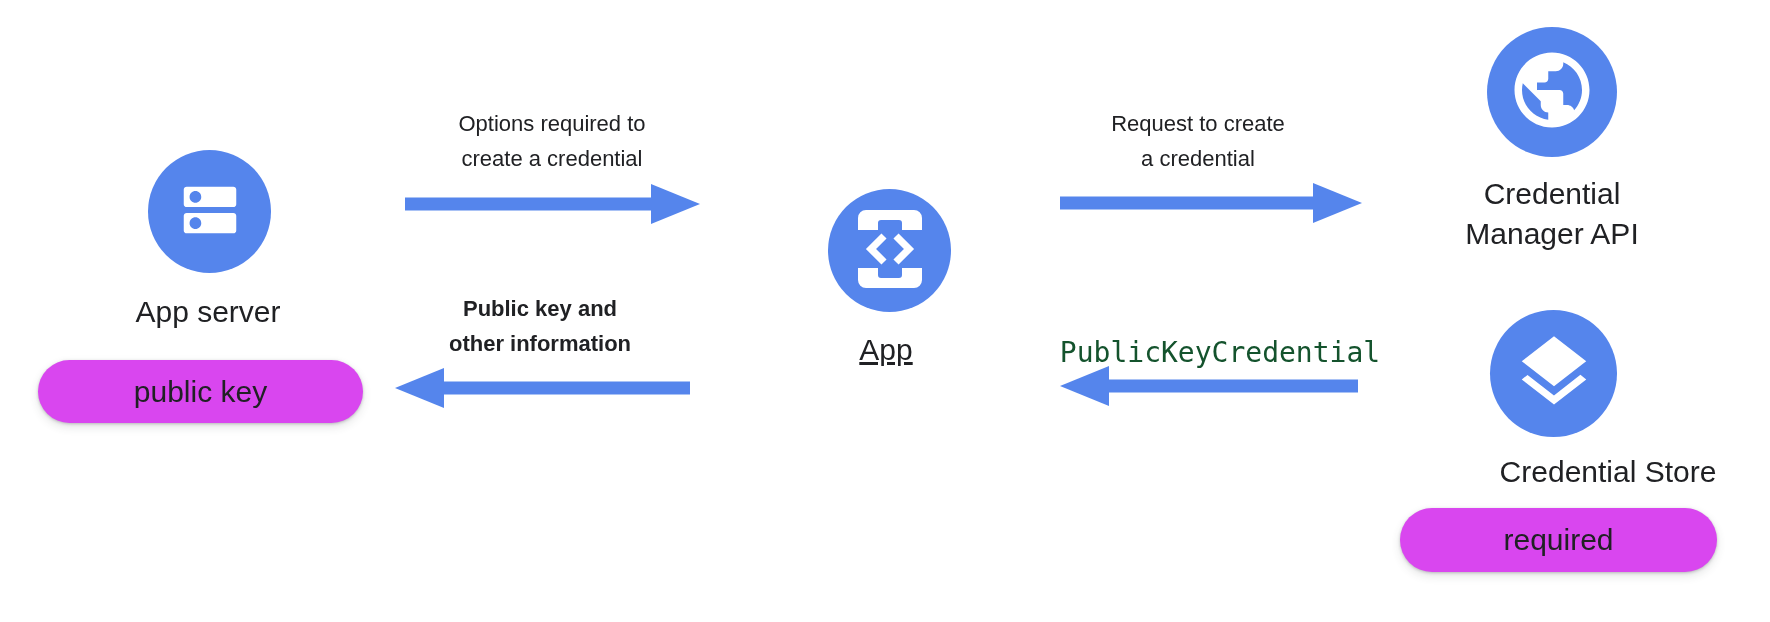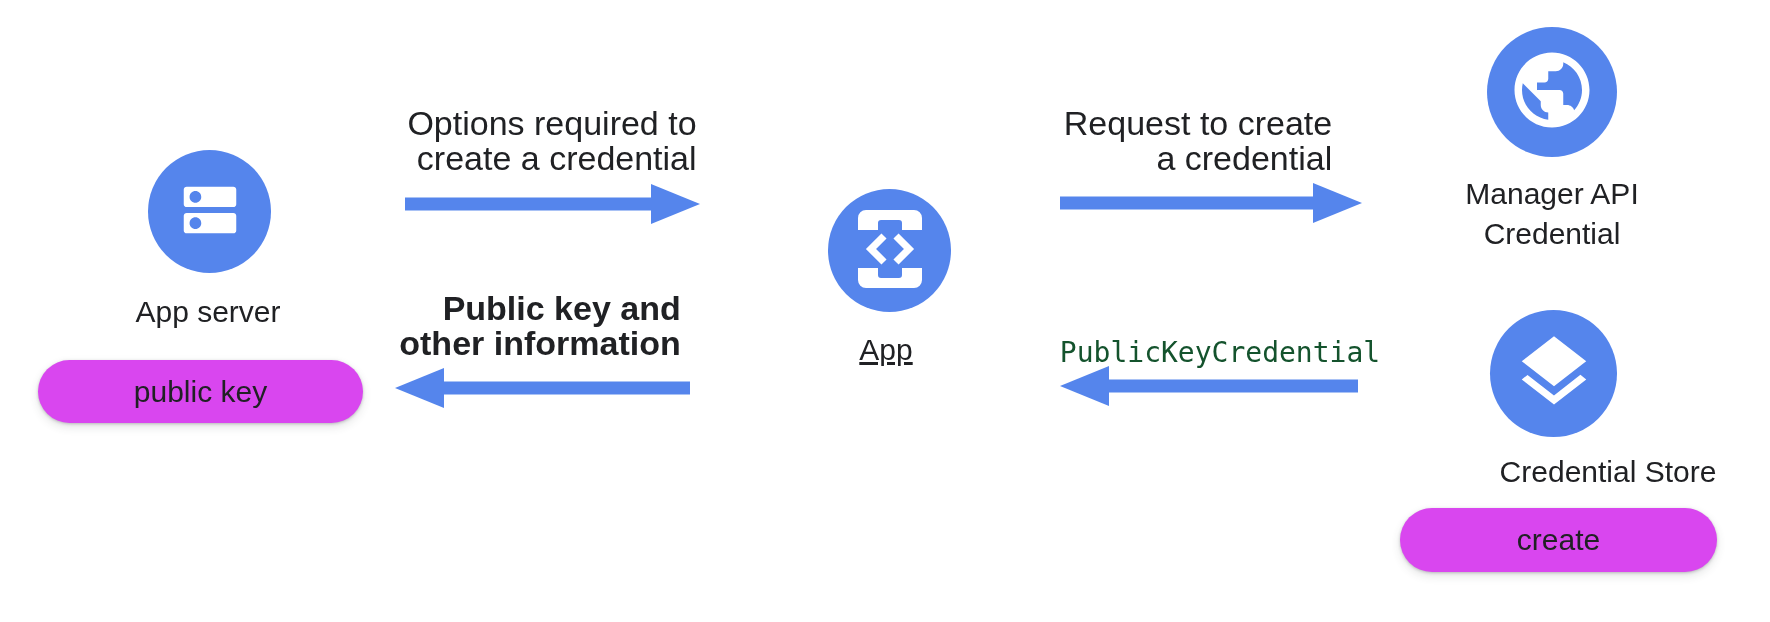--- a/index.html
+++ b/index.html
@@ -30,22 +30,22 @@
     text-align: center;
     font-size: 30px;
     font-weight: 500;
     line-height: 40px;
     white-space: nowrap;
     color: #202124;
   }
   .flow-label {
     position: absolute;
     transform: translateX(-50%);
-    text-align: right;
-    font-size: 34px;
+    text-align: center;
+    font-size: 22px;
     font-weight: 400;
     line-height: 35px;
     white-space: nowrap;
     color: #202124;
   }
   .mono-label {
     position: absolute;
     transform: translateX(-50%);
     font-family: "DejaVu Sans Mono", monospace;
     font-size: 28px;
@@ -143,29 +143,29 @@
   </div>
 
   <div class="circle" style="left:1487px; top:27px; width:130px; height:130px;">
     <span>
       <svg width="90" height="90" viewBox="0 0 24 24" fill="#ffffff">
         <path d="M12 2C6.48 2 2 6.48 2 12s4.48 10 10 10 10-4.48 10-10S17.52 2 12 2zm-1 17.93c-3.95-.49-7-3.85-7-7.93 0-.62.08-1.21.21-1.79L9 15v1c0 1.1.9 2 2 2v1.93zm6.9-2.54c-.26-.81-1-1.39-1.9-1.39h-1v-3c0-.55-.45-1-1-1H8v-2h2c.55 0 1-.45 1-1V7h2c1.1 0 2-.9 2-2v-.41c2.93 1.19 5 4.06 5 7.41 0 2.08-.8 3.97-2.1 5.39z"></path>
       </svg>
     </span>
   </div>
   <div class="entity-label" style="left:1552px; top:174px;">
+    <div>Credential</div>
     <div>Manager API</div>
-    <div>Credential</div>
   </div>
 
   <div class="circle" style="left:1490px; top:310px; width:127px; height:127px;">
     <span>
       <svg width="86" height="86" viewBox="0 0 24 24" fill="#ffffff">
         <path d="M11.99 18.54l-7.37-5.73L3 14.07l9 7 9-7-1.63-1.27-7.38 5.74zM12 16l7.36-5.73L21 9l-9-7-9 7 1.63 1.27L12 16z"></path>
       </svg>
     </span>
   </div>
   <div class="entity-label" style="left:1608px; top:452px;">Credential Store</div>
   <div class="pill" style="left:1400px; top:508px; width:317px; height:64px;">
-    <span>create</span>
+    <span>required</span>
   </div>
 
 </div>
 
 </body></html>

